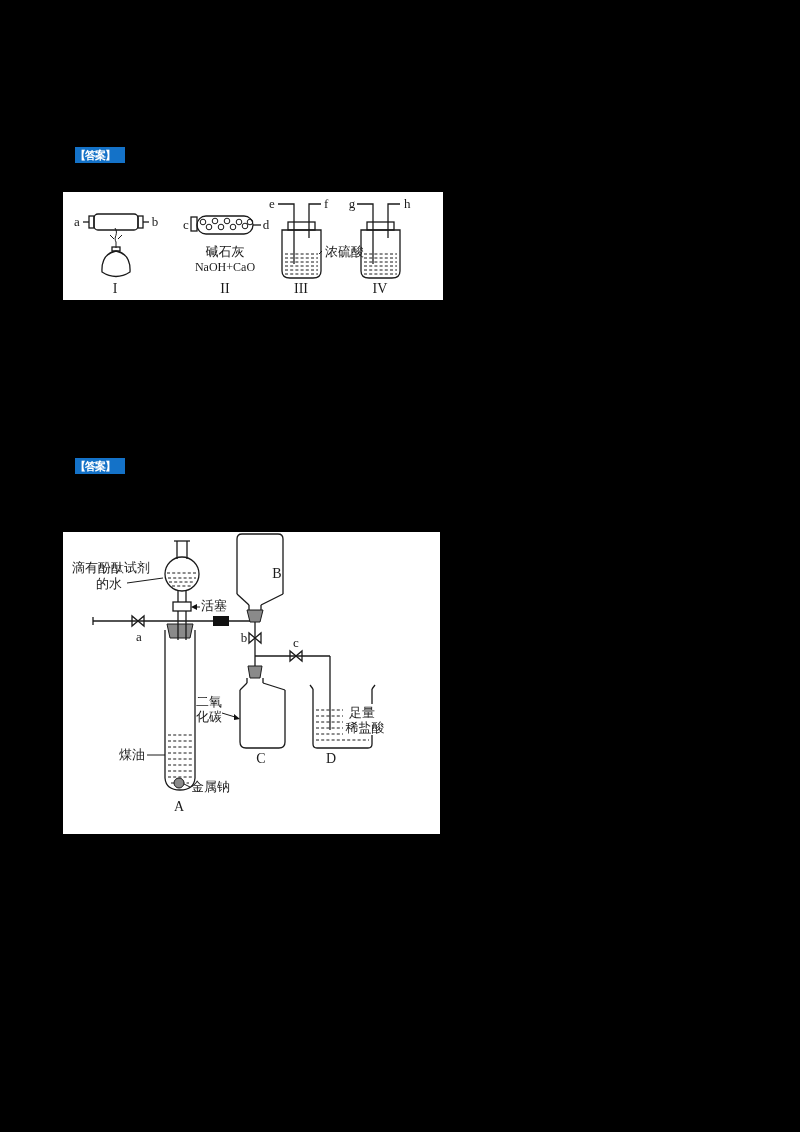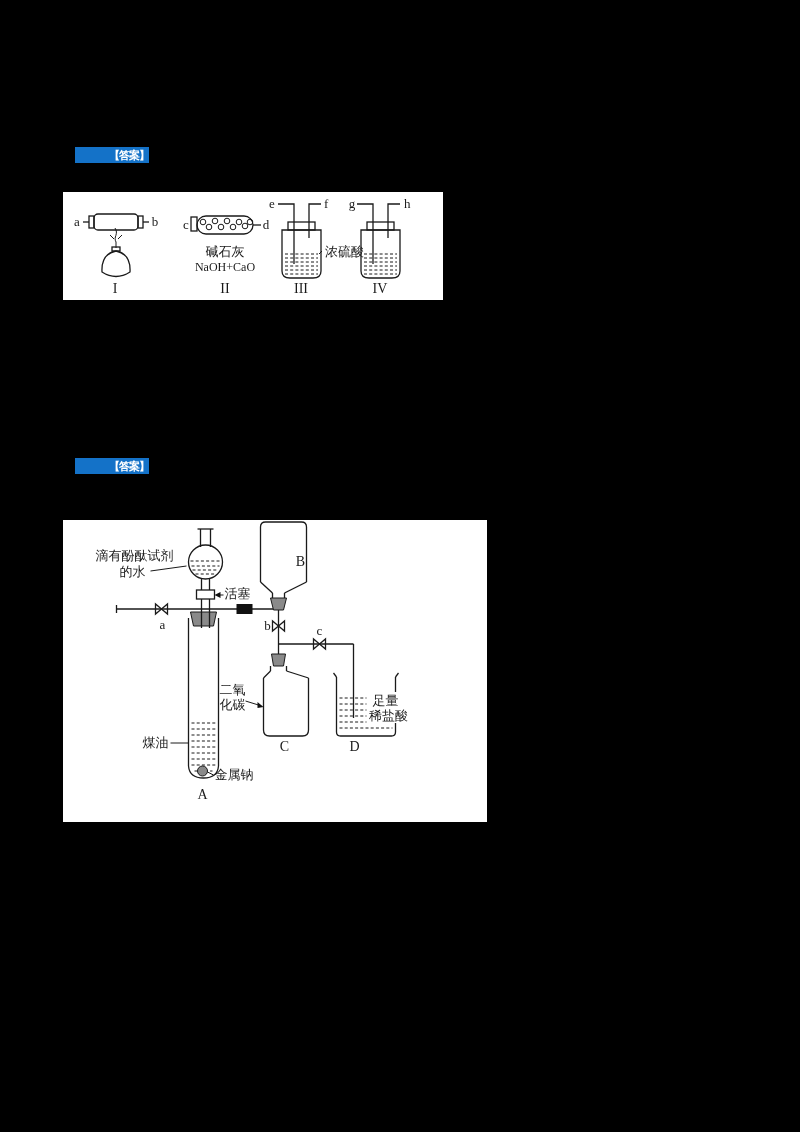--- a/index.html
+++ b/index.html
@@ -1,25 +1,25 @@
 <!DOCTYPE html>
 <html><head>
 <meta charset="utf-8">
 <style>
   html,body{margin:0;padding:0;background:#000;}
   .page{position:relative;width:800px;height:1132px;background:#000;overflow:hidden;
         font-family:"Liberation Sans",sans-serif;}
   .badge{position:absolute;left:75px;width:50px;height:16px;background:#1472c8;color:#fff;
-         font:bold 11px/16px "Liberation Sans",sans-serif;text-align:right;letter-spacing:-1px;
-         overflow:hidden;white-space:nowrap;padding-left:24px;}
+         font:bold 11px/16px "Liberation Sans",sans-serif;text-align:left;letter-spacing:-1px;
+         overflow:hidden;white-space:nowrap;}
   #badge1{top:147px;}
   #badge2{top:458px;}
   .figure{position:absolute;background:#fff;}
   #figure1{left:63px;top:192px;width:380px;height:108px;}
-  #figure2{left:63px;top:520px;width:424px;height:302px;}
+  #figure2{left:63px;top:532px;width:377px;height:302px;}
   svg{display:block;width:100%;height:100%;}
   .ln{stroke:#1a1a1a;stroke-width:1.3;fill:none;}
   .thin{stroke:#1a1a1a;stroke-width:1;fill:none;}
   .liq{stroke:#1a1a1a;stroke-width:1;stroke-dasharray:3 2.2;fill:none;}
   .stopper{fill:#8a8a8a;stroke:#1a1a1a;stroke-width:1;}
   .dark{fill:#111;stroke:none;}
   .whitebg{fill:#fff;stroke:none;}
   text{fill:#1a1a1a;}
   .port{font:13px "Liberation Serif",serif;text-anchor:middle;}
   .port-s{font:13px "Liberation Serif",serif;text-anchor:start;}

